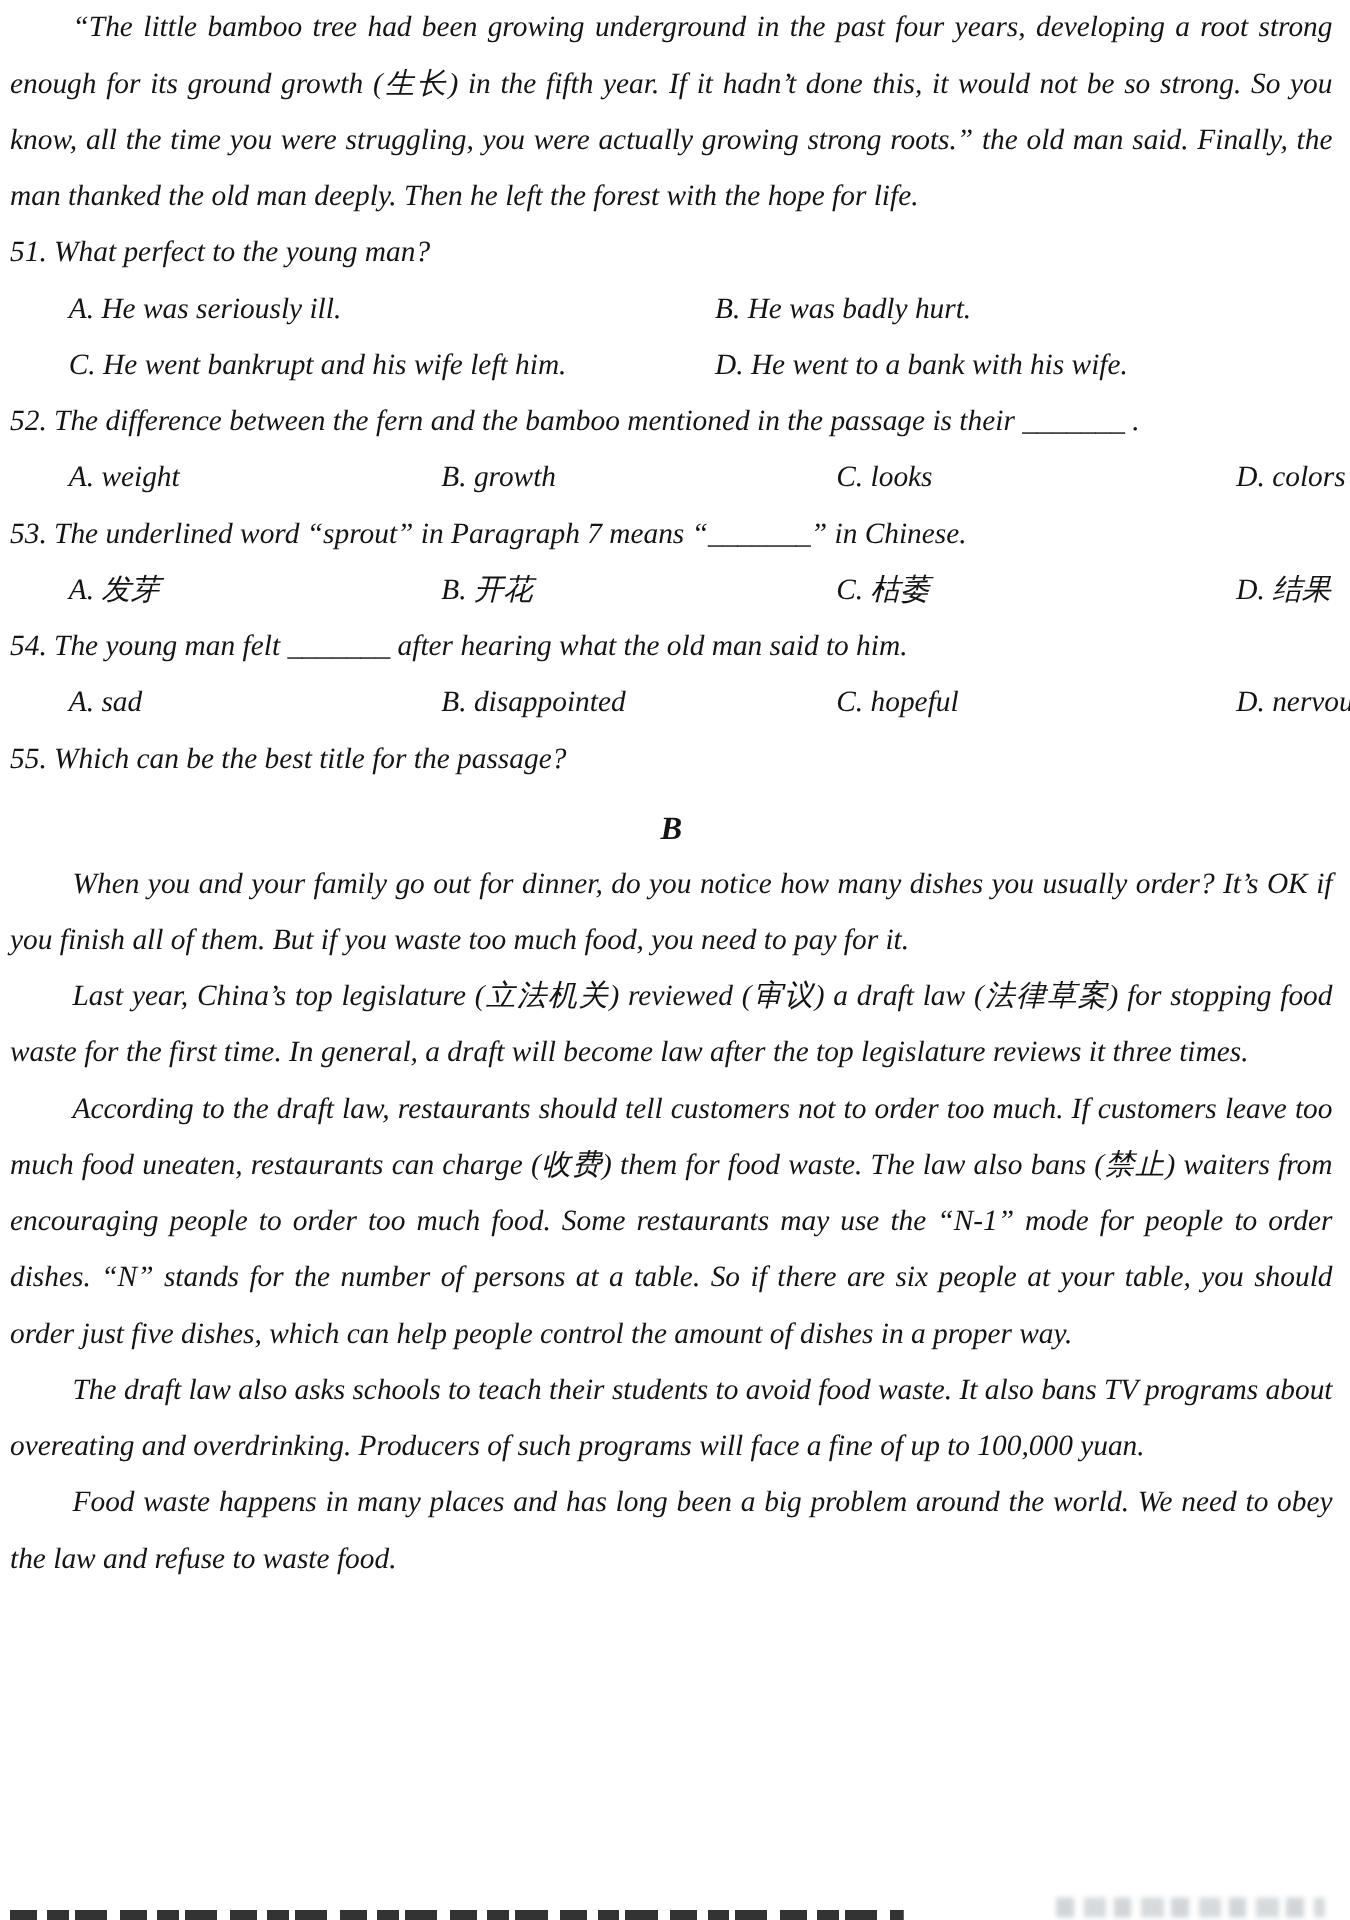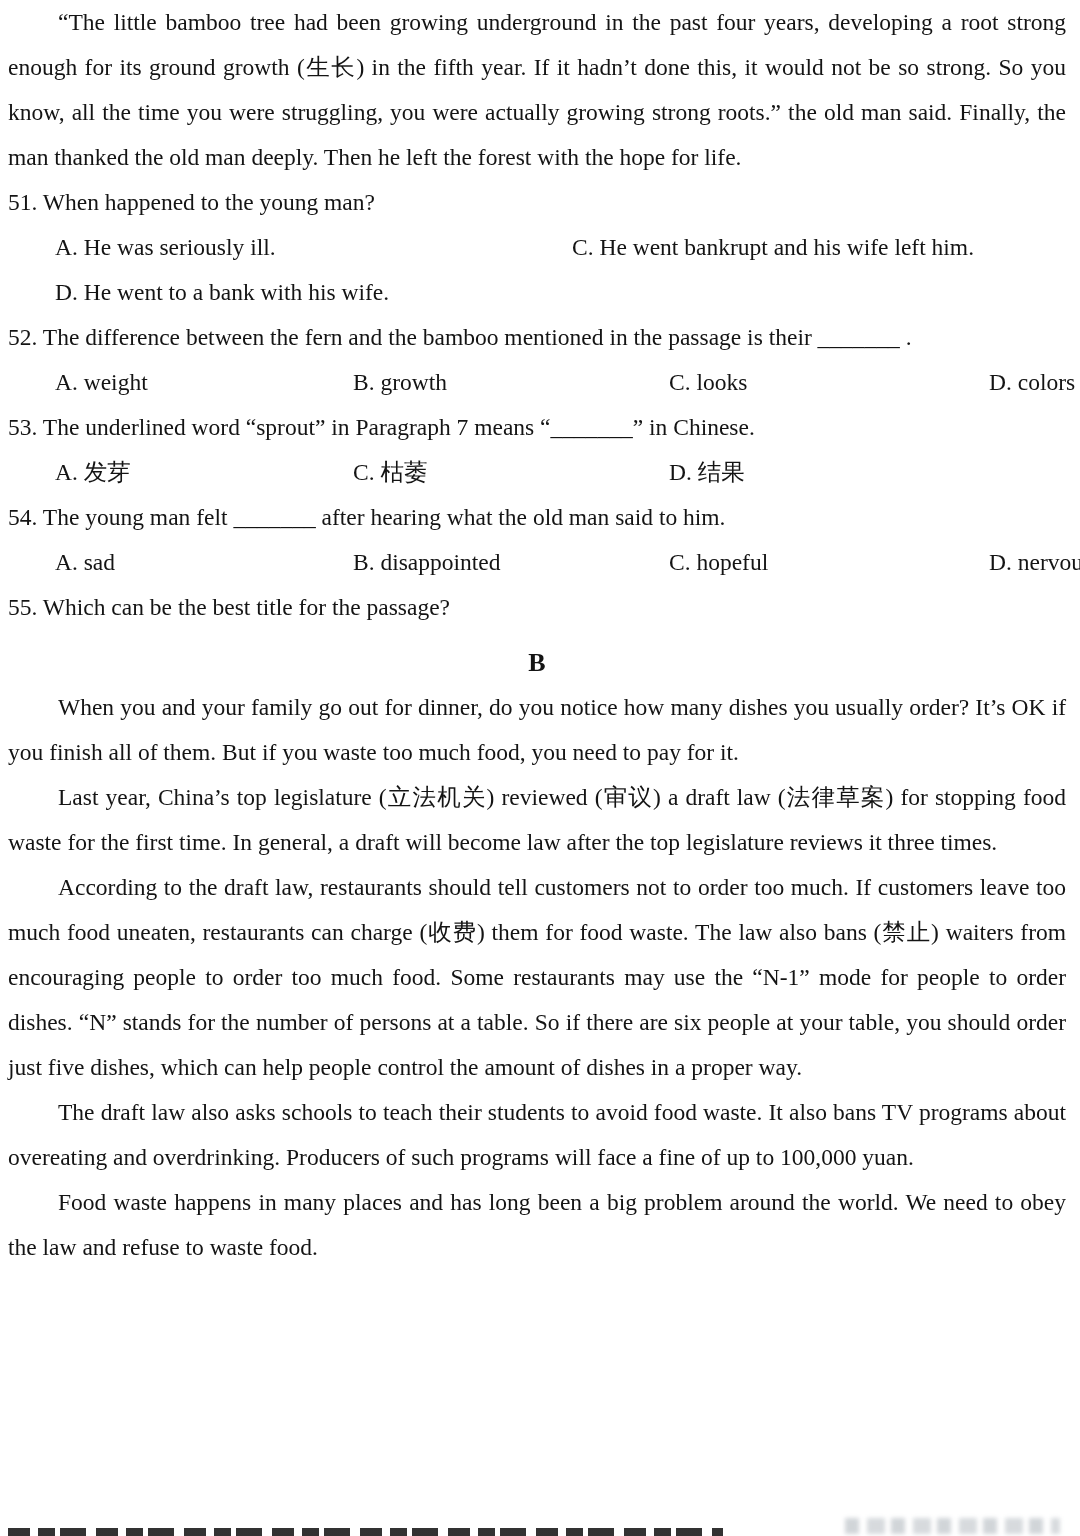--- a/index.html
+++ b/index.html
@@ -1,15 +1,15 @@
 <!DOCTYPE html>
 <html><head>
 <meta charset="utf-8">
 <style>
-  * { margin:0; padding:0; box-sizing:border-box; }
+  * { margin:0; padding:0; box-sizing:border-box;font-style:italic; }
   html, body { width:1080px; }
   body {
     width:1080px; height:1536px;
     background:#ffffff;
     color:#141414;
     font-family:"Liberation Serif","DejaVu Serif",serif;
     font-size:23.5px;
     line-height:45px;
     overflow:hidden;
     position:relative;
@@ -56,42 +56,44 @@
     filter:blur(2px);
     opacity:.45;
   }
 </style>
 </head>
 <body>
 
 <p class="para">“The little bamboo tree had been growing underground in the past four years, developing a root strong enough for its ground growth (生长) in the fifth year. If it hadn’t done this, it would not be so strong. So you know, all the time you were struggling, you were actually growing strong roots.” the old man said. Finally, the man thanked the old man deeply. Then he left the forest with the hope for life.</p>
 
 <div>
-  <p class="qline"><span class="qnum">51.</span> <span>When happened to the young man?</span></p>
+  <p class="qline"><span class="qnum">51.</span> <span>What perfect to the young man?</span></p>
   <div class="opts two">
     <span class="opt">A. He was seriously ill.</span>
+    <span class="opt">B. He was badly hurt.</span>
     <span class="opt">C. He went bankrupt and his wife left him.</span>
     <span class="opt">D. He went to a bank with his wife.</span>
   </div>
 </div>
 
 <div>
   <p class="qline"><span class="qnum">52.</span> <span>The difference between the fern and the bamboo mentioned in the passage is their _______ .</span></p>
   <div class="opts four">
     <span class="opt">A. weight</span>
     <span class="opt">B. growth</span>
     <span class="opt">C. looks</span>
     <span class="opt">D. colors</span>
   </div>
 </div>
 
 <div>
   <p class="qline"><span class="qnum">53.</span> <span>The underlined word “sprout” in Paragraph 7 means “_______” in Chinese.</span></p>
   <div class="opts four">
     <span class="opt">A. 发芽</span>
+    <span class="opt">B. 开花</span>
     <span class="opt">C. 枯萎</span>
     <span class="opt">D. 结果</span>
   </div>
 </div>
 
 <div>
   <p class="qline"><span class="qnum">54.</span> <span>The young man felt _______ after hearing what the old man said to him.</span></p>
   <div class="opts four">
     <span class="opt">A. sad</span>
     <span class="opt">B. disappointed</span>

